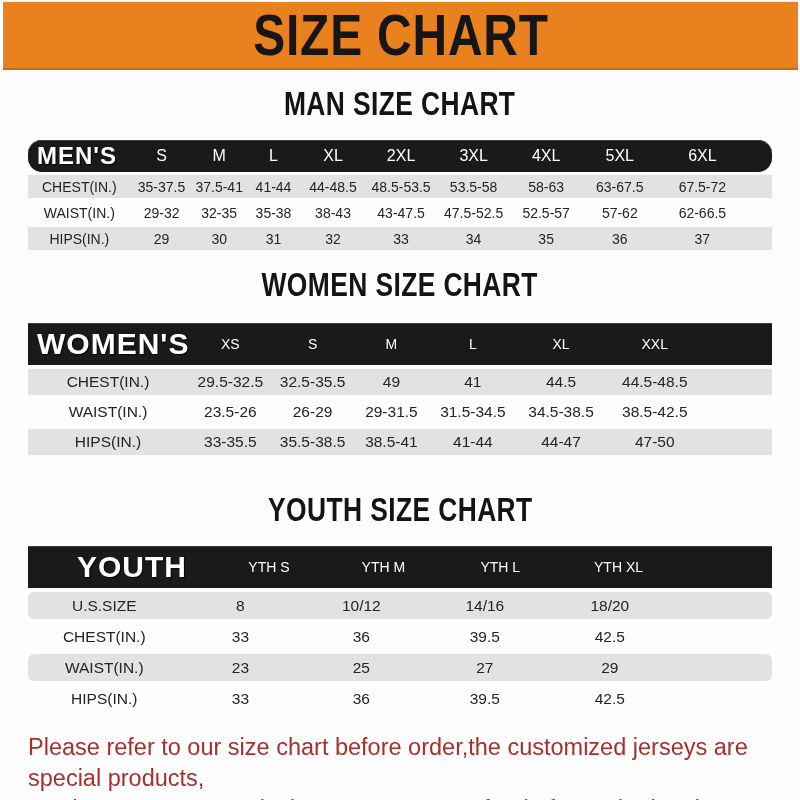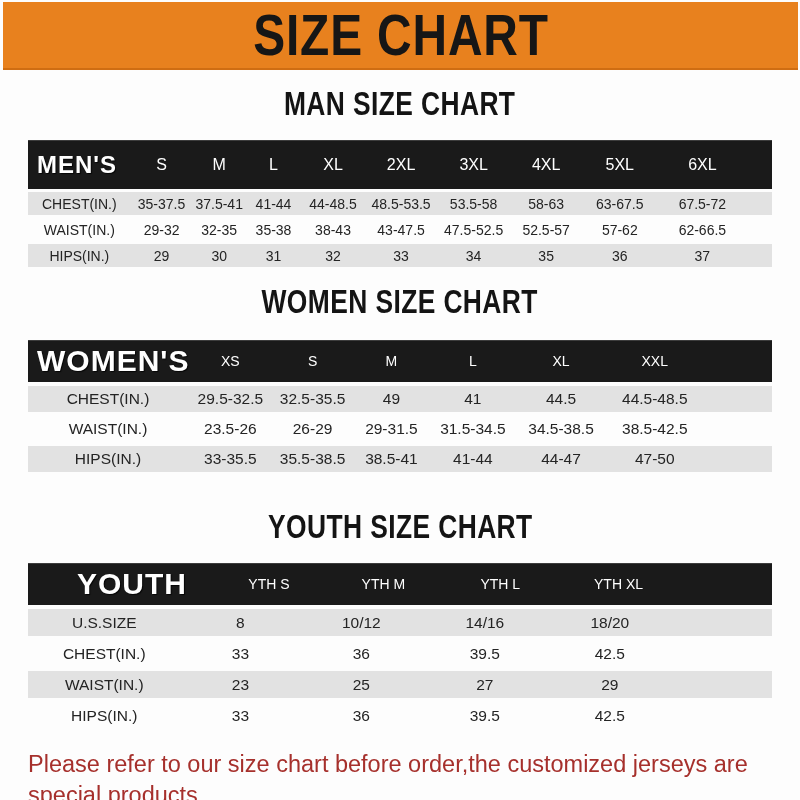--- a/index.html
+++ b/index.html
@@ -44,27 +44,27 @@
   .sizetable{margin-left:28px;margin-right:28px;}
   .sizetable.men{margin-top:19px;}
   .sizetable.women{margin-top:21px;}
   .sizetable.youth{margin-top:19px;}
 
   .trow{display:grid;align-items:center;}
   .bar{
     background:#1A1A1A;color:#ffffff;
     box-shadow:inset 0 1px 0 #3d3d3d;
   }
-  .men .bar{height:49px;}
+  .men .bar{height:32px;border-radius:14px;}
   .women .bar,.youth .bar{height:42px;}
 
   .drow{margin-top:3px;}
   .men .drow{height:23px;}
   .women .drow{height:26px;margin-top:4px;}
-  .youth .drow{height:27px;margin-top:4px;}
+  .youth .drow{height:27px;margin-top:4px;border-radius:6px;}
   .drow.gray{background:#E2E2E2;}
   .drow.white{background:#fdfdfd;}
 
   .tcell{text-align:center;white-space:nowrap;overflow:visible;}
   .bar-label{
     text-align:left;padding-left:9px;font-weight:800;
     letter-spacing:1px;white-space:nowrap;
     text-shadow:1px 1px 1px rgba(0,0,0,0.8);
   }
   .men .bar-label{font-size:24px;}

